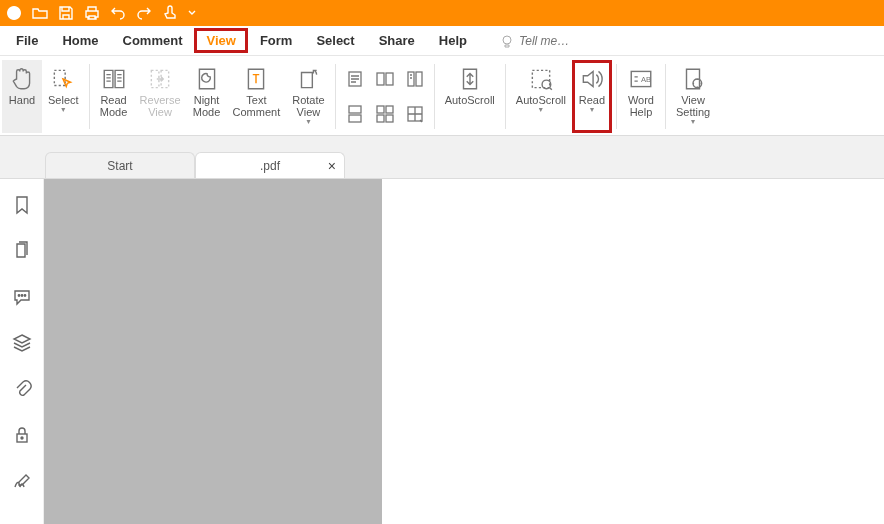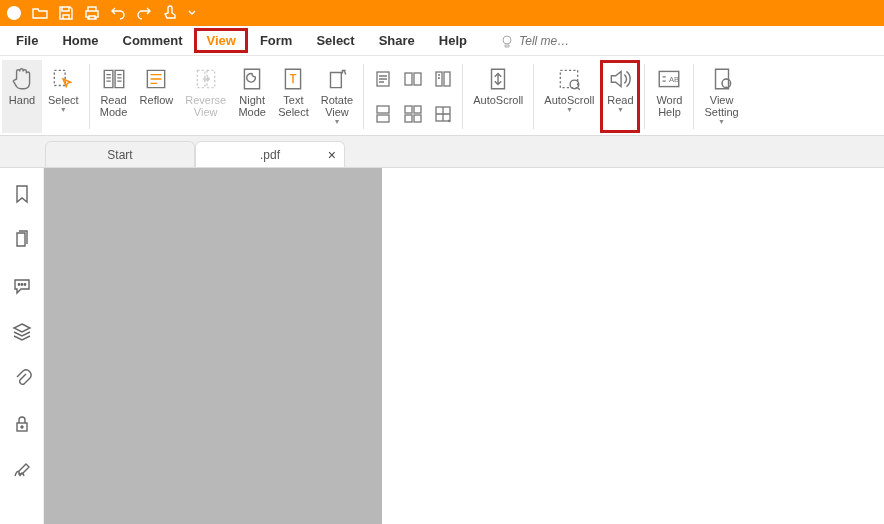--- a/index.html
+++ b/index.html
@@ -32,21 +32,21 @@
   .rb-btn .label { text-align: center; line-height: 12px; white-space: pre-line; }
   .rb-btn .caret::after { content: "▾"; font-size: 8px; display: block; color: #888; line-height: 8px; }
   .rb-btn.redbox { border: 3px solid #c21818; padding: 1px 3px; }
 
   .small-stack { display: flex; flex-direction: column; justify-content: space-around; padding: 2px 2px; }
   .small-btn { width: 26px; height: 22px; display: flex; align-items: center; justify-content: center; cursor: pointer; }
   .small-btn svg { width: 18px; height: 18px; stroke: #777; fill: none; stroke-width: 1.3; }
   .small-row { display: flex; }
 
   
-  .tab-strip { height: 32px; background: #f1f1f1; display: flex; align-items: flex-end; padding-left: 45px; border-bottom: 1px solid #dcdcdc; }
+  .tab-strip { height: 43px; background: #f1f1f1; display: flex; align-items: flex-end; padding-left: 45px; border-bottom: 1px solid #dcdcdc; }
   .doc-tab { height: 26px; min-width: 150px; display: flex; align-items: center; justify-content: center; font-size: 12px; color: #555; border: 1px solid #dcdcdc; border-bottom: none; border-radius: 6px 6px 0 0; background: #f1f1f1; position: relative; padding: 0 24px; }
   .doc-tab.active { background: #fff; margin-top: 20px; }
   .doc-tab .close { position: absolute; right: 8px; font-size: 14px; color: #444; }
 
   
   .workspace { display: flex; height: calc(524px - 26px - 30px - 80px - 28px); }
   .side-rail { width: 44px; background: #fff; border-right: 1px solid #eee; display: flex; flex-direction: column; align-items: center; padding-top: 16px; gap: 26px; }
   .side-rail .rail-icon { width: 20px; height: 20px; }
   .side-rail .rail-icon svg { width: 20px; height: 20px; stroke: #666; fill: none; stroke-width: 1.4; }
   .doc-area { flex: 0 0 338px; background: #b8b8b8; }
@@ -143,29 +143,20 @@
   <div class="rb-group">
     <div class="rb-btn">
       <span class="rb-icon">
           <svg viewBox="0 0 24 24">
             <path d="M3 4h8v16H3z M13 4h8v16h-8z M5 8h4 M5 11h4 M5 14h4 M15 8h4 M15 11h4 M15 14h4"></path>
           </svg>
         </span>
       <span class="label">Read
 Mode</span>
     </div>
-    <div class="rb-btn">
-      <span class="rb-icon">
-          <svg viewBox="0 0 24 24">
-            <path d="M4 4h16v16H4z"></path>
-            <path d="M7 8h10 M7 12h10 M7 16h6" stroke="#ff8b00"></path>
-          </svg>
-        </span>
-      <span class="label">Reflow</span>
-    </div>
     <div class="rb-btn disabled">
       <span class="rb-icon">
           <svg viewBox="0 0 24 24">
             <path d="M4 4h7v16H4z M13 4h7v16h-7z" stroke-dasharray="2 2"></path>
             <path d="M9 12H15 M13 10l2 2-2 2"></path>
           </svg>
         </span>
       <span class="label">Reverse
 View</span>
     </div>
@@ -180,21 +171,21 @@
 Mode</span>
     </div>
     <div class="rb-btn">
       <span class="rb-icon">
           <svg viewBox="0 0 24 24">
             <path d="M5 3h14v18H5z"></path>
             <path d="M9 8h6 M12 8v8" stroke="#ff8b00"></path>
           </svg>
         </span>
       <span class="label">Text
-Select</span>
+Comment</span>
     </div>
     <div class="rb-btn">
       <span class="rb-icon">
           <svg viewBox="0 0 24 24">
             <path d="M6 6h10v14H6z"></path>
             <path d="M18 4a6 6 0 0 1 2 4 M20 4h-3v3"></path>
           </svg>
         </span>
       <span class="label">Rotate
 View</span>

